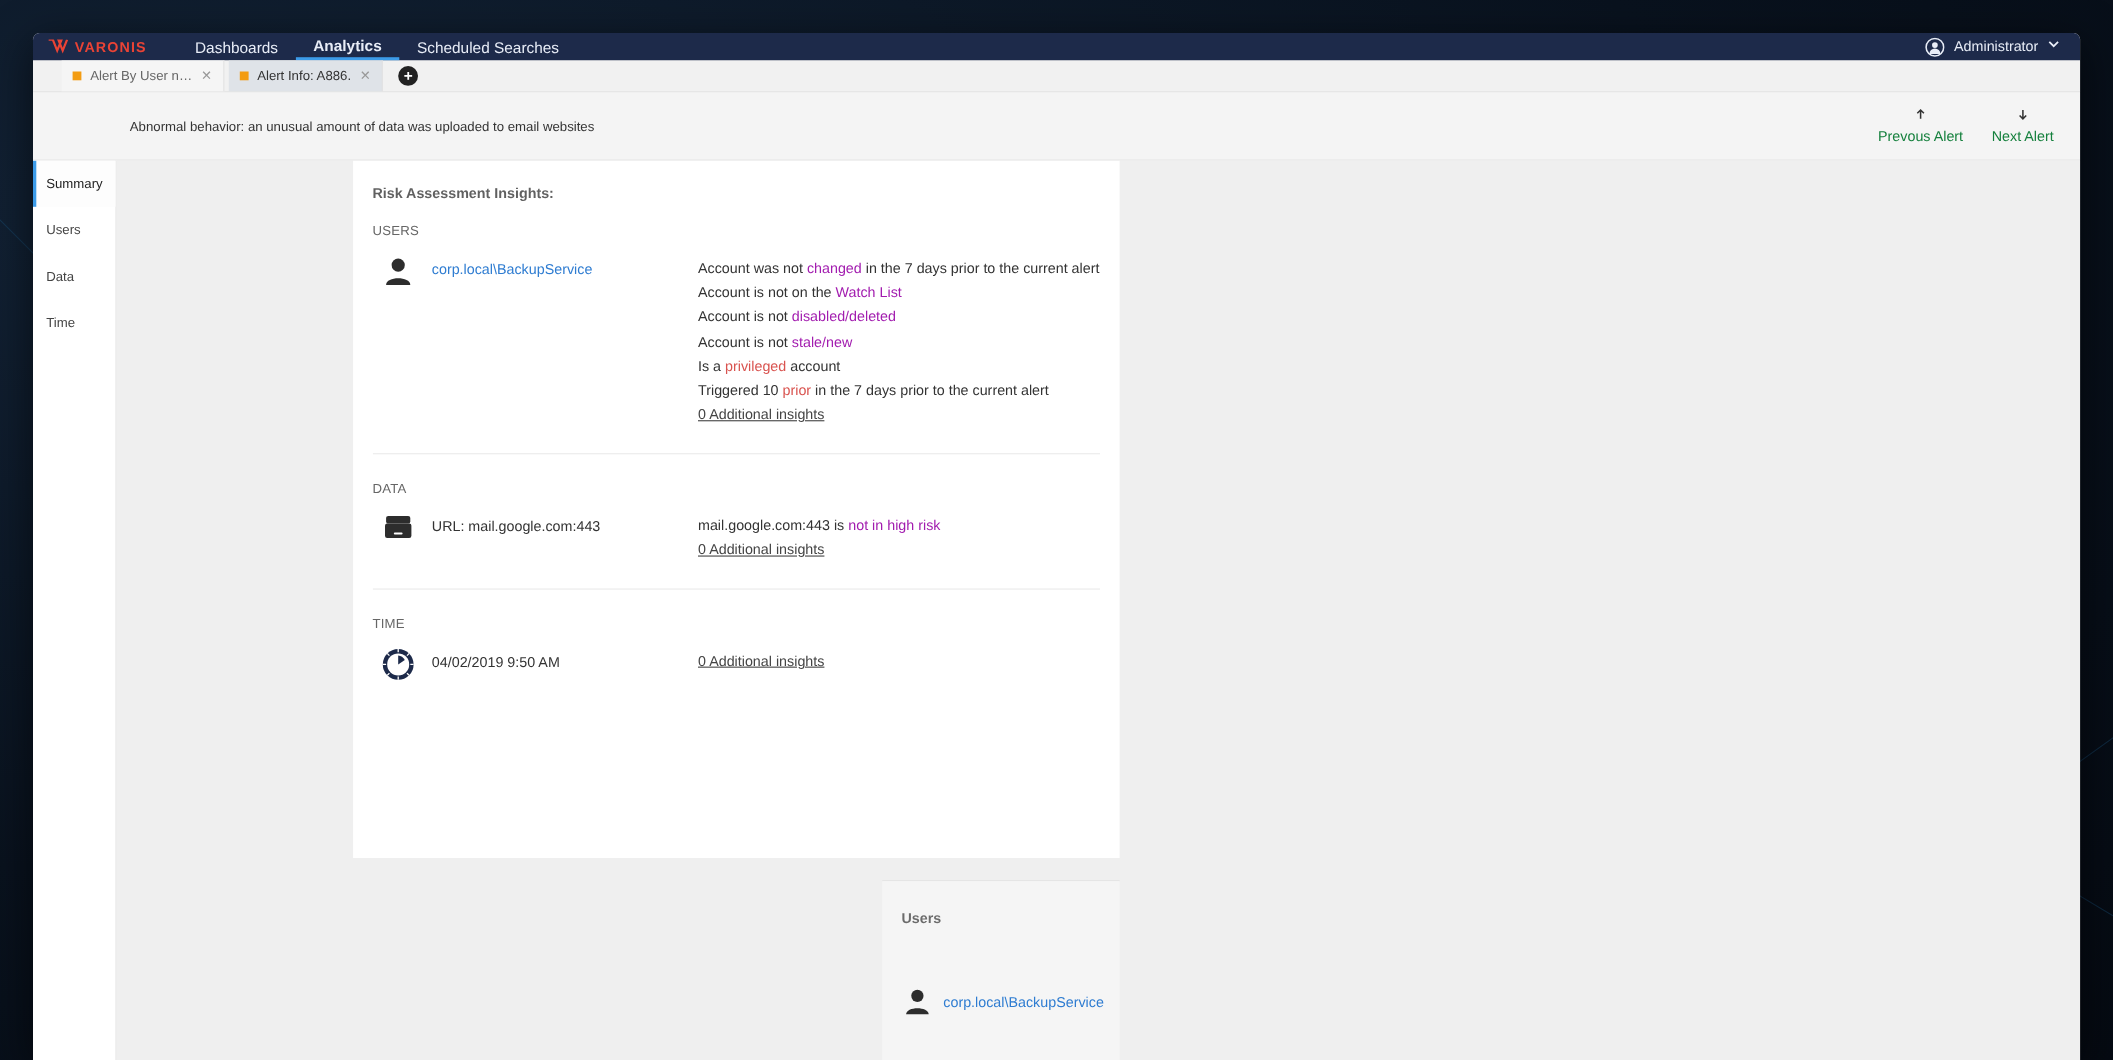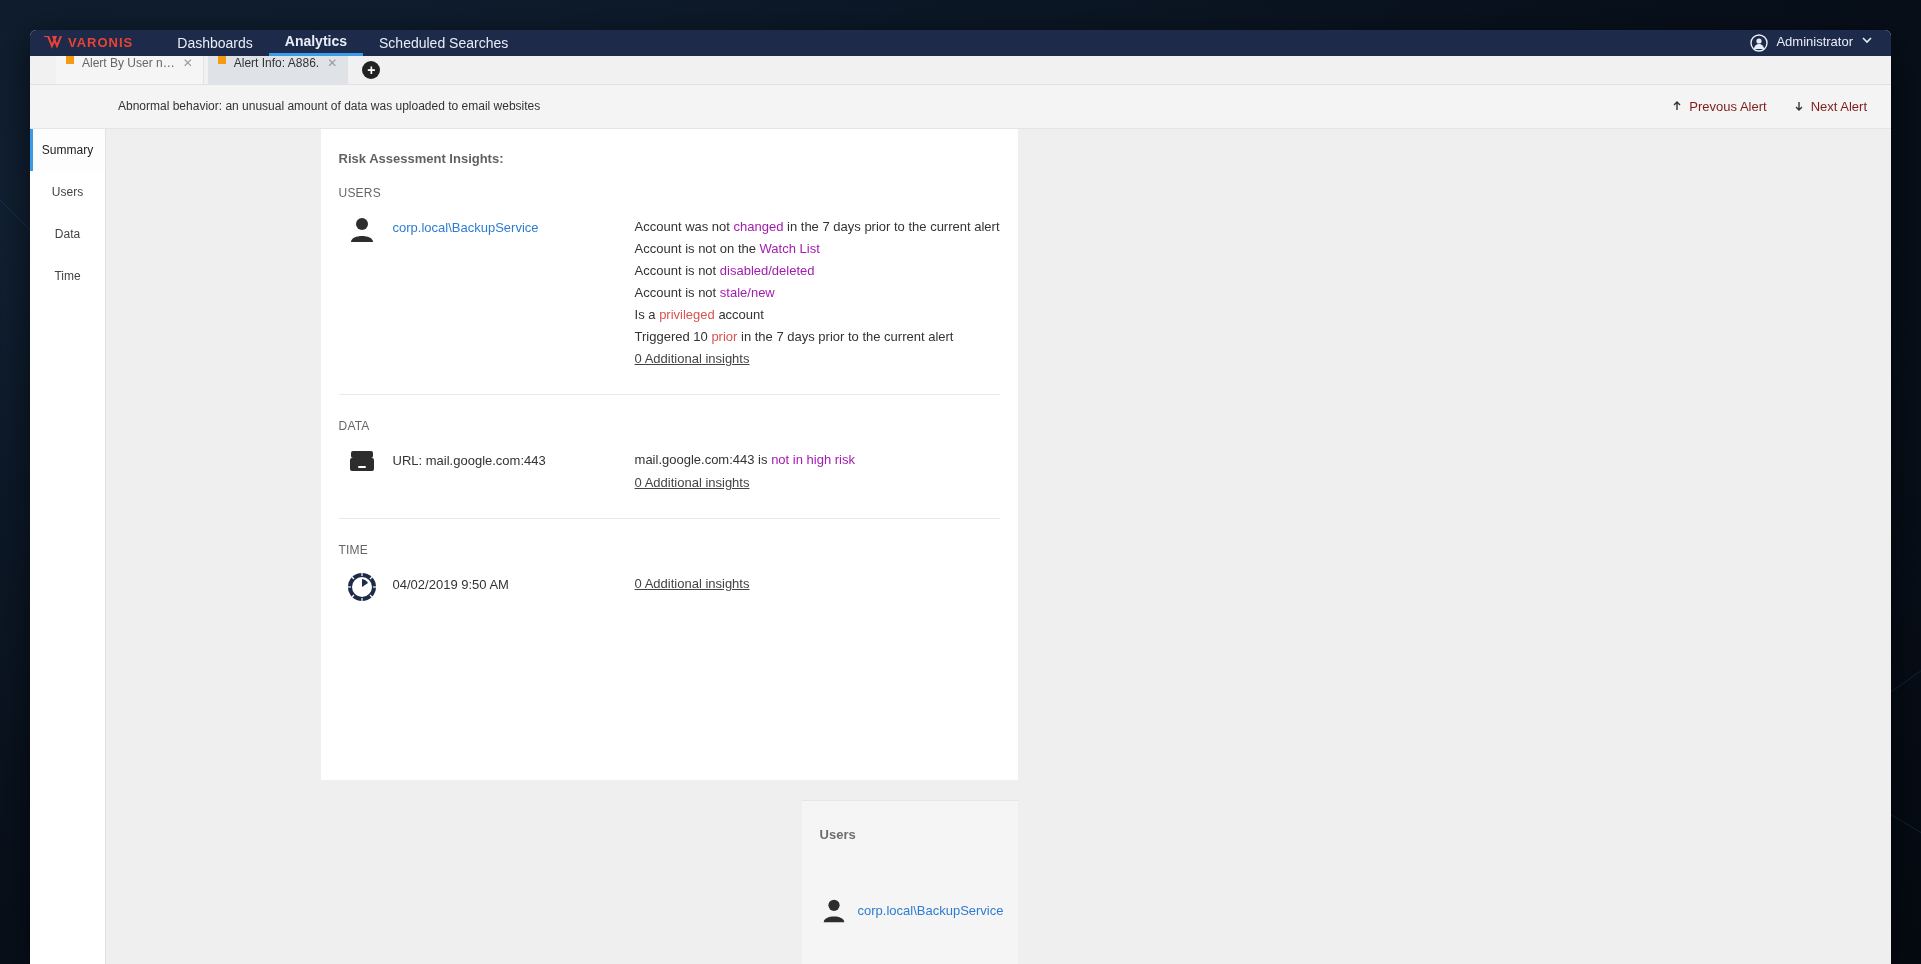--- a/index.html
+++ b/index.html
@@ -68,21 +68,21 @@
   
   .tabstrip {
     background: #f1f1f1;
     border-bottom: 1px solid #e2e2e2;
     height: 30px;
     display: flex; align-items: center;
     padding-left: 26px;
     gap: 4px;
   }
   .tab {
-    display: flex; align-items: flex-start; gap: 8px;
+    display: flex; align-items: center; gap: 8px;
     padding: 0 10px;
     height: 28px;
     background: #f5f5f5;
     font-size: 12px;
     color: #666;
     cursor: pointer;
     border-right: 1px solid #e2e2e2;
   }
   .tab.active {
     background: #dfe3e8;
@@ -102,41 +102,41 @@
     border-bottom: 1px solid #e4e4e4;
     padding: 14px 24px 14px 88px;
     display: flex; align-items: center;
   }
   .banner-title {
     font-size: 12px; font-weight: 400; color: #333;
   }
   .banner-spacer { flex: 1; }
   .banner-link {
     display: flex; align-items: center; gap: 6px;
-    color: #7f1d1d; font-size: 13px; cursor: pointer;
+    color: #15803d; font-size: 13px; cursor: pointer;
     margin-left: 26px;
+    flex-direction: column;
   }
   .banner-link svg { display:block; }
 
   
   .content-zone {
     flex: 1 1 auto;
     overflow: auto;
     display: flex;
     background: #efefef;
   }
   
   .sidenav {
     width: 76px;
     background: #fff;
     border-right: 1px solid #e2e2e2;
     display: flex; flex-direction: column;
     font-size: 12px;
     margin-top: 0;
-    align-items: center;
   }
   .side-item {
     padding: 14px 12px;
     color: #444;
     cursor: pointer;
   }
   .side-item.active {
     border-left: 3px solid #3c9be8;
     color: #222;
     padding-left: 9px;

